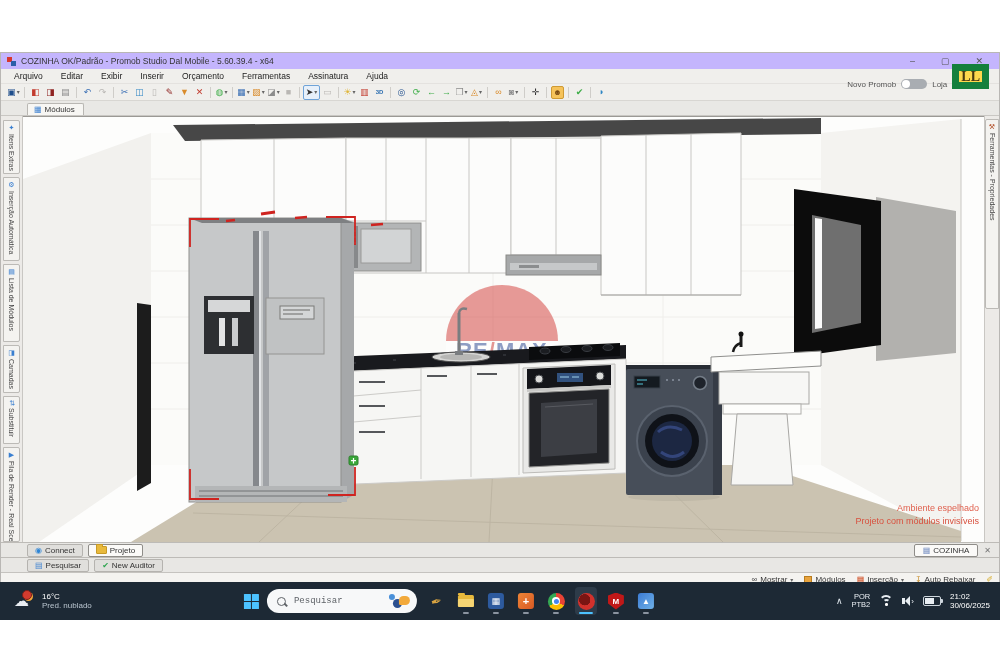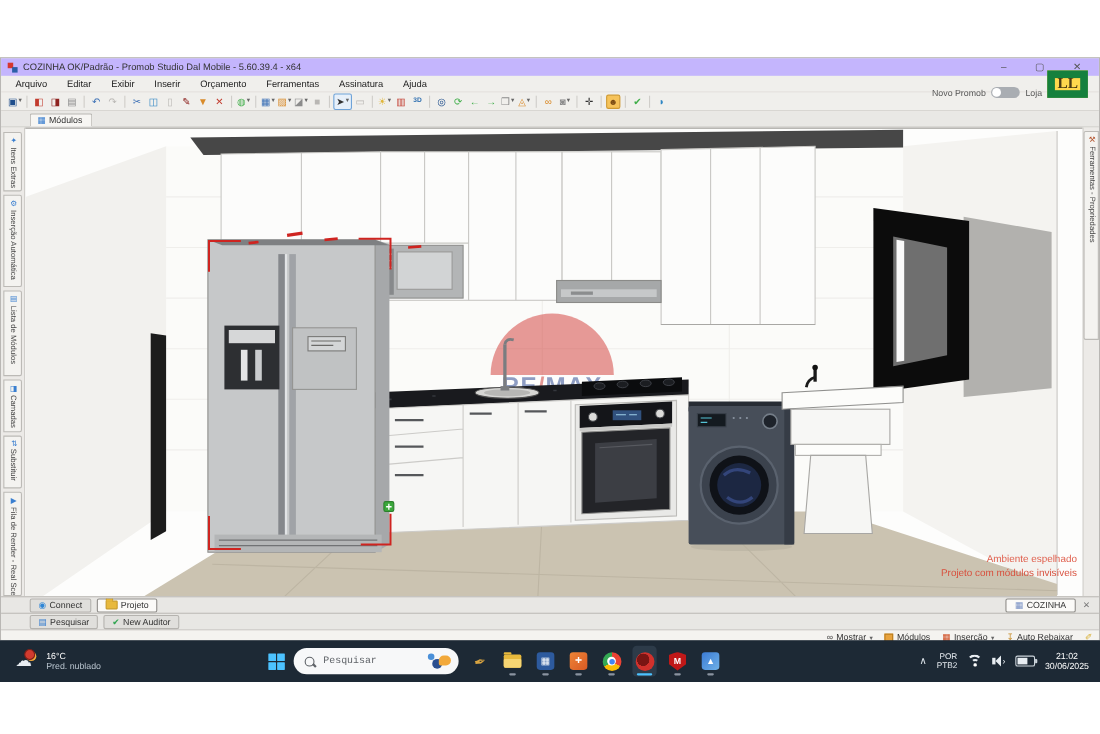--- a/index.html
+++ b/index.html
@@ -115,21 +115,21 @@
   .wifi::before{content:"";position:absolute;left:0;top:0;width:14px;height:14px;border:2px solid transparent;border-top-color:#e8edf2;border-radius:50%;box-sizing:border-box}
   .wifi::after{content:"";position:absolute;left:3.5px;top:3.5px;width:7px;height:7px;border:2px solid transparent;border-top-color:#e8edf2;border-radius:50%;box-sizing:border-box}
   .wifi i{position:absolute;left:6px;top:8px;width:2.5px;height:2.5px;background:#fff;border-radius:50%}
   .spk{display:flex;align-items:center}
   .spk .box{width:3px;height:6px;background:#e8edf2}
   .spk .cone{width:0;height:0;border-top:5px solid transparent;border-bottom:5px solid transparent;border-right:5px solid #e8edf2}
   .spk .wave{font-size:8px;color:#e8edf2;margin-left:1px}
   .batt{width:16px;height:8px;border:1px solid #cdd5dc;border-radius:2px;position:relative}
   .batt::before{content:"";position:absolute;left:1px;top:1px;bottom:1px;width:9px;background:#e8edf2}
   .batt::after{content:"";position:absolute;right:-3px;top:2px;width:2px;height:4px;background:#cdd5dc;border-radius:0 1px 1px 0}
-  .clock{font-size:8px;line-height:9px;text-align:center;color:#fff}
+  .clock{font-size:8px;line-height:9px;text-align:left;color:#fff}
 </style>
 </head>
 <body>
 
 <div class="app">
 
   <div class="titlebar">
     <span class="appicon">
         <i></i>
         <i></i>

